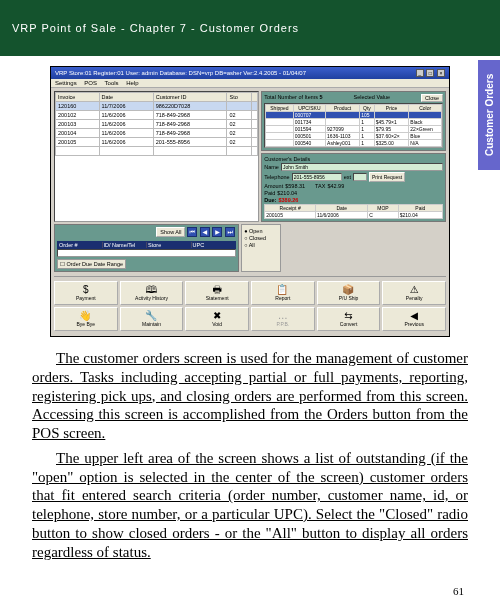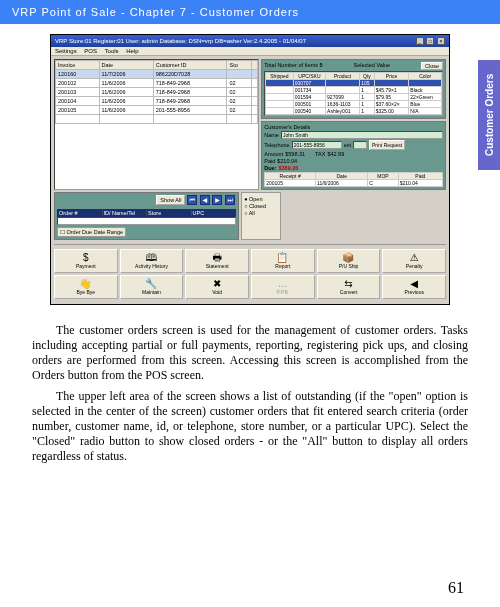--- a/index.html
+++ b/index.html
@@ -6,23 +6,23 @@
   body {
     width: 500px;
     height: 607px;
     background: #fff;
     font-family: "Times New Roman", serif;
     font-size: 9px;
     position: relative;
     overflow: hidden;
   }
   .page-header {
-    background: #3b82f6;
+    background: #14532d;
     color: #fff;
-    padding: 6px 12px;
+    padding: 22px 12px;
     font-family: Arial, sans-serif;
     font-size: 11px;
     letter-spacing: 1px;
   }
   .side-tab {
     position: absolute;
     right: 0;
     top: 60px;
     width: 22px;
     height: 110px;
@@ -244,31 +244,32 @@
     flex-direction: column;
     align-items: center;
     justify-content: center;
     text-align: center;
     line-height: 5px;
     padding: 1px;
   }
   .app-btn.disabled { color: #999; }
   .app-btn .ico { font-size: 10px; line-height: 10px; margin-bottom: 1px; }
   .body-text {
-    padding: 18px 32px 0 32px;
-    font-size: 12px;
+    padding: 12px 32px 0 32px;
+    font-size: 15px;
     line-height: 1.25;
     text-align: justify;
+    text-decoration: underline;
   }
   .body-text p { margin-bottom: 6px; text-indent: 24px; }
   .page-num {
     position: absolute;
     bottom: 10px;
     right: 36px;
-    font-size: 16px;
+    font-size: 11px;
   }
 </style>
 </head>
 <body>
 
 <div class="page-header">VRP Point of Sale - Chapter 7 - Customer Orders</div>
 <div class="side-tab">Customer Orders</div>
 
 <div class="content">
 

